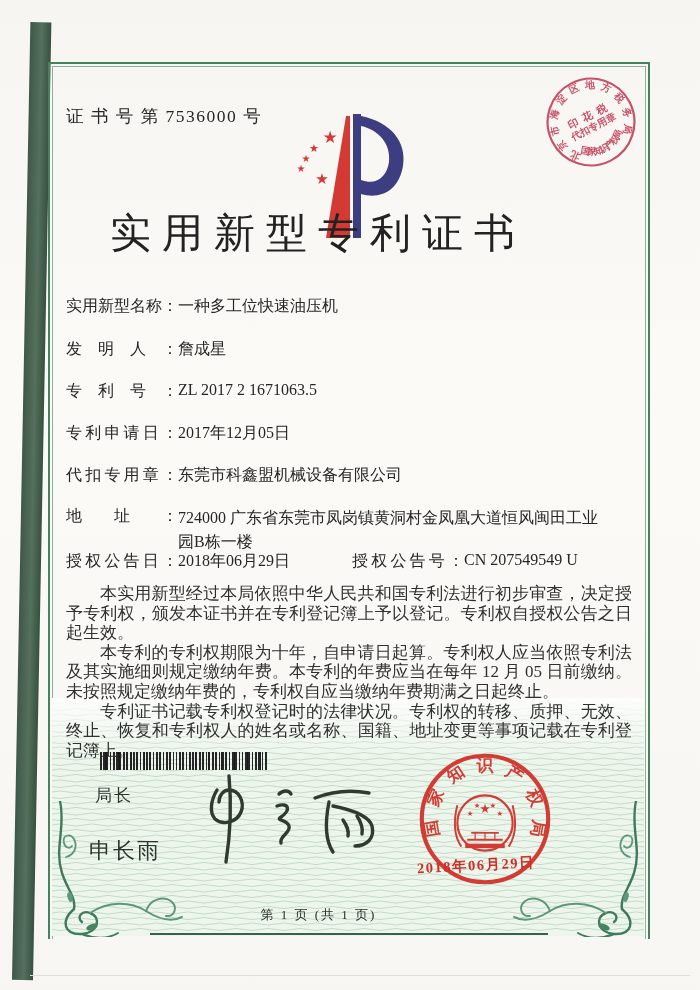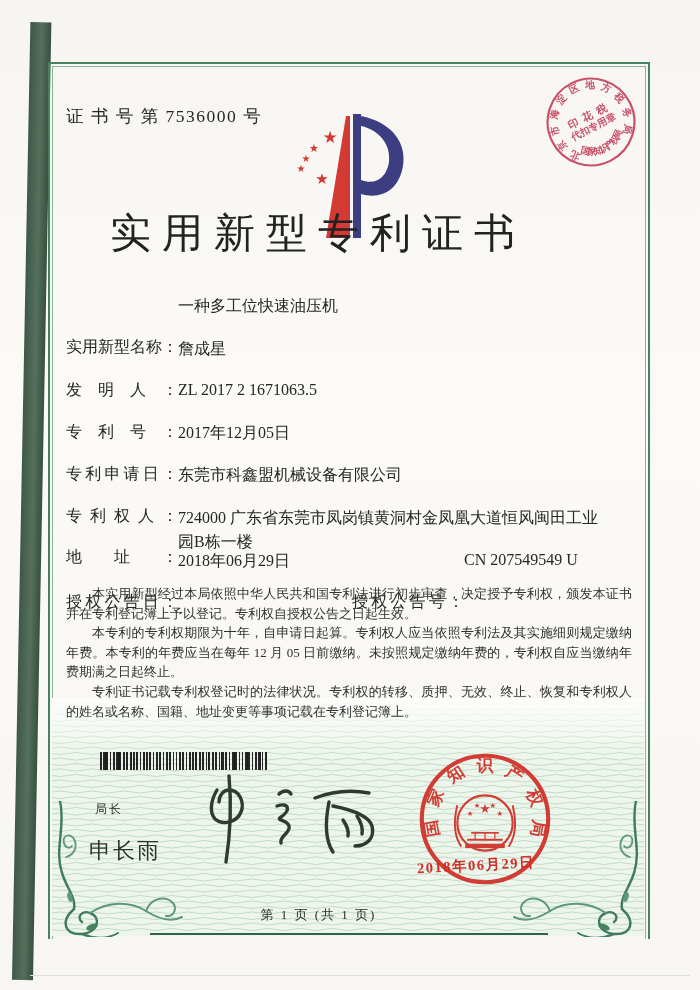--- a/index.html
+++ b/index.html
@@ -8,33 +8,33 @@
   .abs{position:absolute;}
   
   .spine{left:12px;top:22px;width:21px;height:958px;background:linear-gradient(90deg,#3f5748,#55705d 55%,#37503f);transform:rotate(1.1deg);transform-origin:50% 100%;}
   
   .frame{left:48px;top:62px;width:598px;height:875px;border-left:2.4px solid #46825f;border-top:2.4px solid #46825f;border-right:2.4px solid #46825f;}
   .frame-inner{position:absolute;left:2px;top:2px;right:2px;bottom:0;border-left:1px solid #8ab49a;border-top:1px solid #8ab49a;border-right:1px solid #8ab49a;}
   .cert-no{left:66px;top:104px;font-size:17.5px;letter-spacing:1.5px;color:#262626;}
   .title{left:48px;top:206px;width:540px;text-align:center;font-size:41px;letter-spacing:11px;color:#222;font-weight:500;}
   
   .field{left:66px;font-size:16px;display:flex;align-items:flex-start;}
-  .field .lab{display:inline-block;width:112px;text-align:justify;text-align-last:justify;flex:none;color:#262626;margin-top:41px;}
+  .field .lab{display:inline-block;width:112px;text-align:justify;text-align-last:justify;flex:none;color:#262626;}
   .field .val{color:#262626;}
   .field .val.wrap{width:430px;line-height:24px;}
   .field.right-col{left:352px;}
   
-  .paras{left:66px;top:584px;width:566px;font-size:13px;line-height:19.6px;text-align:justify;color:#303030;}
+  .paras{left:66px;top:584px;width:566px;font-size:17px;line-height:19.6px;text-align:justify;color:#303030;}
   .paras p{margin:0;text-indent:2em;}
   
   .barcode{left:100px;top:752px;width:168px;height:18px;
     background:
       repeating-linear-gradient(90deg,#262626 0 1.6px,rgba(0,0,0,0) 1.6px 3.3px),
       repeating-linear-gradient(90deg,rgba(0,0,0,0) 0 4.7px,#1c1c1c 4.7px 6.6px,rgba(0,0,0,0) 6.6px 12.9px);}
-  .director-label{left:95px;top:801px;font-size:12px;color:#2e332e;letter-spacing:2px;}
+  .director-label{left:95px;top:784px;font-size:17px;color:#2e332e;letter-spacing:2px;}
   .director-name{left:89px;top:836px;font-size:22px;color:#2e332e;letter-spacing:2px;text-align:right;}
   .signature{left:183px;top:764px;width:208px;height:106px;}
   
   .band{left:52px;top:698px;width:592px;height:238px;background:#edf5ec;}
   .band-fade{left:52px;top:698px;width:592px;height:60px;background:linear-gradient(180deg,#fdfdfb 0%,rgba(253,253,251,0) 100%);}
   .band-line{left:150px;top:933px;width:398px;height:2.4px;background:#34624d;}
   .flourish{width:138px;height:136px;}
   .flourish.fl-left{left:46px;top:801px;}
   .flourish.fl-right{left:512px;top:801px;transform:scaleX(-1);}
   .footer{left:48px;top:906px;width:541px;text-align:center;font-size:13px;letter-spacing:2px;color:#2f2f2f;}
@@ -185,21 +185,21 @@
   </div>
   <div class="abs field" style="top:381px">
     <span class="lab">专利号：</span>
     <span class="val">ZL 2017 2 1671063.5</span>
   </div>
   <div class="abs field" style="top:423px">
     <span class="lab">专利申请日：</span>
     <span class="val">2017年12月05日</span>
   </div>
   <div class="abs field" style="top:465px">
-    <span class="lab">专利权人：</span>
+    <span class="lab">代扣专用章：</span>
     <span class="val">东莞市科鑫盟机械设备有限公司</span>
   </div>
   <div class="abs field" style="top:506px">
     <span class="lab">地址：</span>
     <span class="val wrap">724000 广东省东莞市凤岗镇黄洞村金凤凰大道恒风闽田工业园B栋一楼</span>
   </div>
   <div class="abs field" style="top:551px">
     <span class="lab">授权公告日：</span>
     <span class="val">2018年06月29日</span>
   </div>

